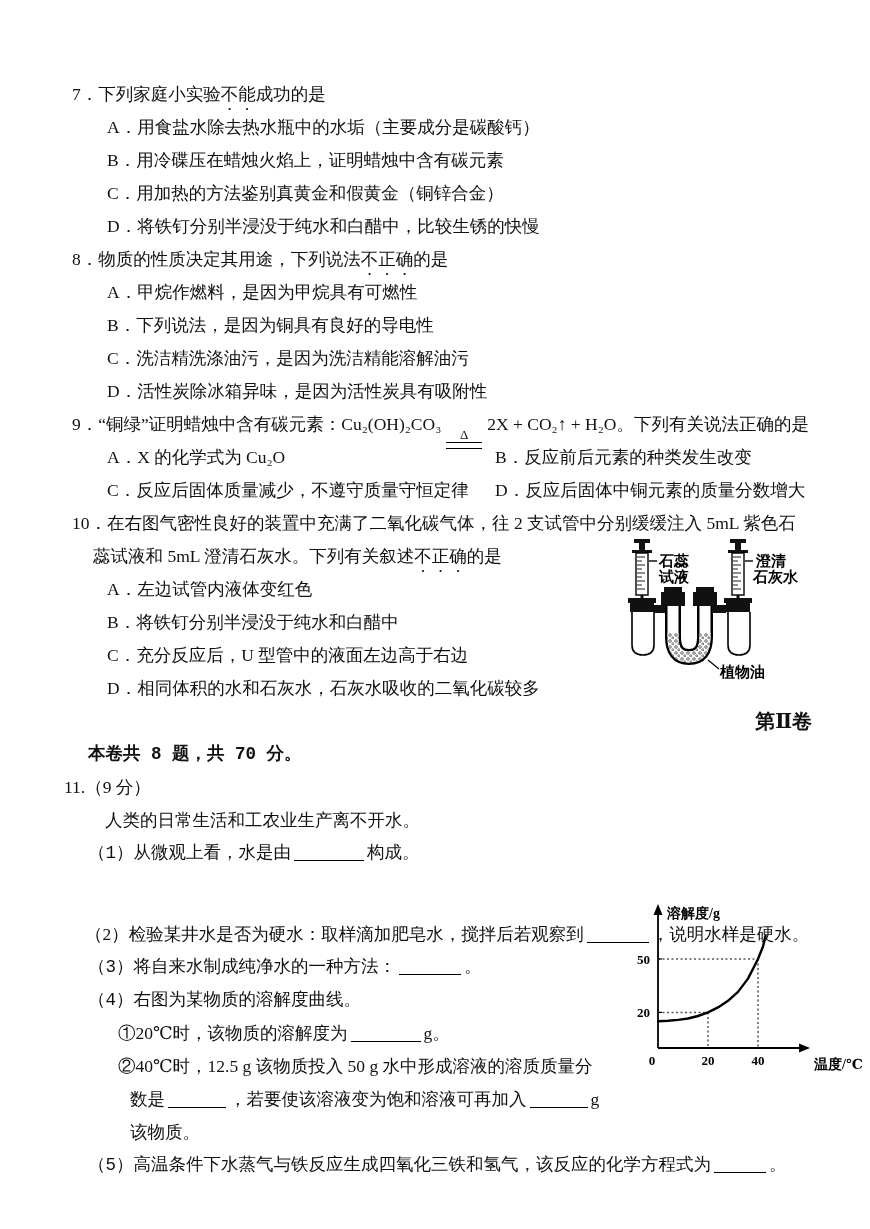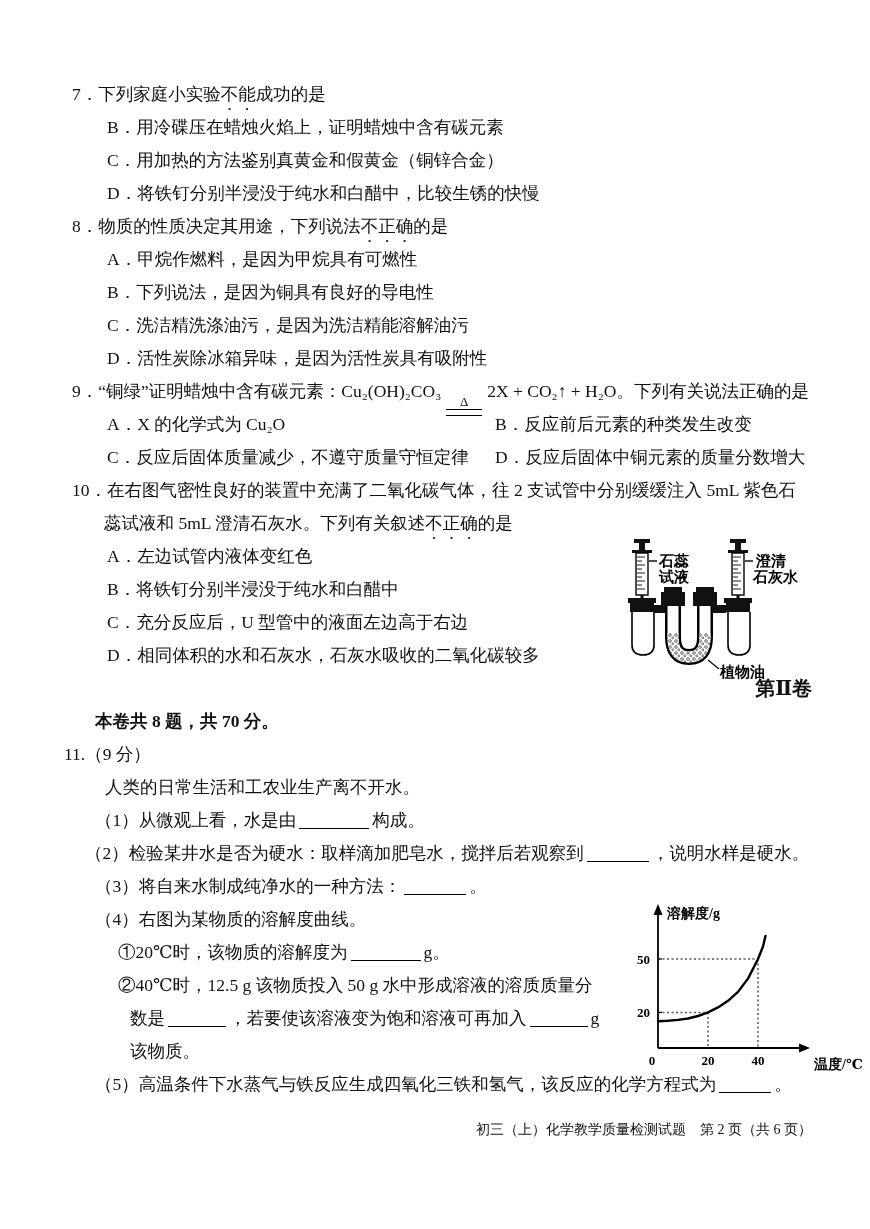--- a/index.html
+++ b/index.html
@@ -8,22 +8,22 @@
     width:870px;height:1180px;
     background:#ffffff;
     font-family:"Liberation Serif","DejaVu Serif",serif;
     font-size:17.5px;
     color:#111;
     overflow:hidden;
   }
   #content{padding:78px 58px 0 72px;}
   .line{height:33px;line-height:33px;white-space:nowrap;}
   .opt{margin-left:35px;}
-  .cont{margin-left:32px;}
-  .sub{margin-left:23px;}
+  .cont{margin-left:21px;}
+  .sub{margin-left:16px;font-family:Liberation Mono, monospace;}
   .sub2{margin-left:46px;}
   .sub3{margin-left:58px;}
   .intro{margin-left:33px;}
   .qnum-wide{margin-left:-8px;}
   .emph{
     -webkit-text-emphasis:filled dot #111;
     -webkit-text-emphasis-position:under;
     text-emphasis:filled dot #111;
     text-emphasis-position:under left;
   }
@@ -42,20 +42,21 @@
   #chart-fig{left:624px;top:898px;}
   svg text{font-family:"Liberation Serif","DejaVu Serif",serif;font-weight:bold;}
 </style>
 </head>
 <body>
 
 <div id="page">
   <div id="content">
 
     <div class="line"><span>7．</span><span>下列家庭小实验</span><span class="emph">不能</span><span>成功的是</span></div>
+    <div class="line opt"><span>A．</span><span>用食盐水除去热水瓶中的水垢（主要成分是碳酸钙）</span></div>
     <div class="line opt"><span>B．</span><span>用冷碟压在蜡烛火焰上，证明蜡烛中含有碳元素</span></div>
     <div class="line opt"><span>C．</span><span>用加热的方法鉴别真黄金和假黄金（铜锌合金）</span></div>
     <div class="line opt"><span>D．</span><span>将铁钉分别半浸没于纯水和白醋中，比较生锈的快慢</span></div>
 
     <div class="line"><span>8．</span><span>物质的性质决定其用途，下列说法</span><span class="emph">不正确</span><span>的是</span></div>
     <div class="line opt"><span>A．</span><span>甲烷作燃料，是因为甲烷具有可燃性</span></div>
     <div class="line opt"><span>B．</span><span>下列说法，是因为铜具有良好的导电性</span></div>
     <div class="line opt"><span>C．</span><span>洗洁精洗涤油污，是因为洗洁精能溶解油污</span></div>
     <div class="line opt"><span>D．</span><span>活性炭除冰箱异味，是因为活性炭具有吸附性</span></div>
 
@@ -72,21 +73,21 @@
     <div class="line opt"><span>B．</span><span>将铁钉分别半浸没于纯水和白醋中</span></div>
     <div class="line opt"><span>C．</span><span>充分反应后，U 型管中的液面左边高于右边</span></div>
     <div class="line opt"><span>D．</span><span>相同体积的水和石灰水，石灰水吸收的二氧化碳较多</span></div>
 
     <div class="line center part-title">第Ⅱ卷</div>
     <div class="line sub bold">本卷共 8 题，共 70 分。</div>
 
     <div class="line qnum-wide"><span>11.</span><span>（9 分）</span></div>
     <div class="line intro">人类的日常生活和工农业生产离不开水。</div>
     <div class="line sub"><span>（1）从微观上看，水是由</span><span class="blank b70"></span><span>构成。</span></div>
-    <div class="line" style="margin-left:13px;"><span>（2）检验某井水是否为硬水：取样滴加肥皂水，搅拌后若观察到</span><span class="blank b62"></span><span>，说明水样是硬水。</span></div>
+    <div class="line" style="margin-left:13px;margin-top:48px;"><span>（2）检验某井水是否为硬水：取样滴加肥皂水，搅拌后若观察到</span><span class="blank b62"></span><span>，说明水样是硬水。</span></div>
     <div class="line sub"><span>（3）将自来水制成纯净水的一种方法：</span><span class="blank b62"></span><span>。</span></div>
     <div class="line sub">（4）右图为某物质的溶解度曲线。</div>
     <div class="line sub2"><span>①20℃时，该物质的溶解度为</span><span class="blank b70"></span><span>g。</span></div>
     <div class="line sub2">②40℃时，12.5 g 该物质投入 50 g 水中形成溶液的溶质质量分</div>
     <div class="line sub3"><span>数是</span><span class="blank b58"></span><span>，若要使该溶液变为饱和溶液可再加入</span><span class="blank b58"></span><span>g</span></div>
     <div class="line sub3">该物质。</div>
     <div class="line sub"><span>（5）高温条件下水蒸气与铁反应生成四氧化三铁和氢气，该反应的化学方程式为</span><span class="blank b52"></span><span>。</span></div>
 
     <div class="line center" id="footer">初三（上）化学教学质量检测试题　第 2 页（共 6 页）</div>
   </div>

